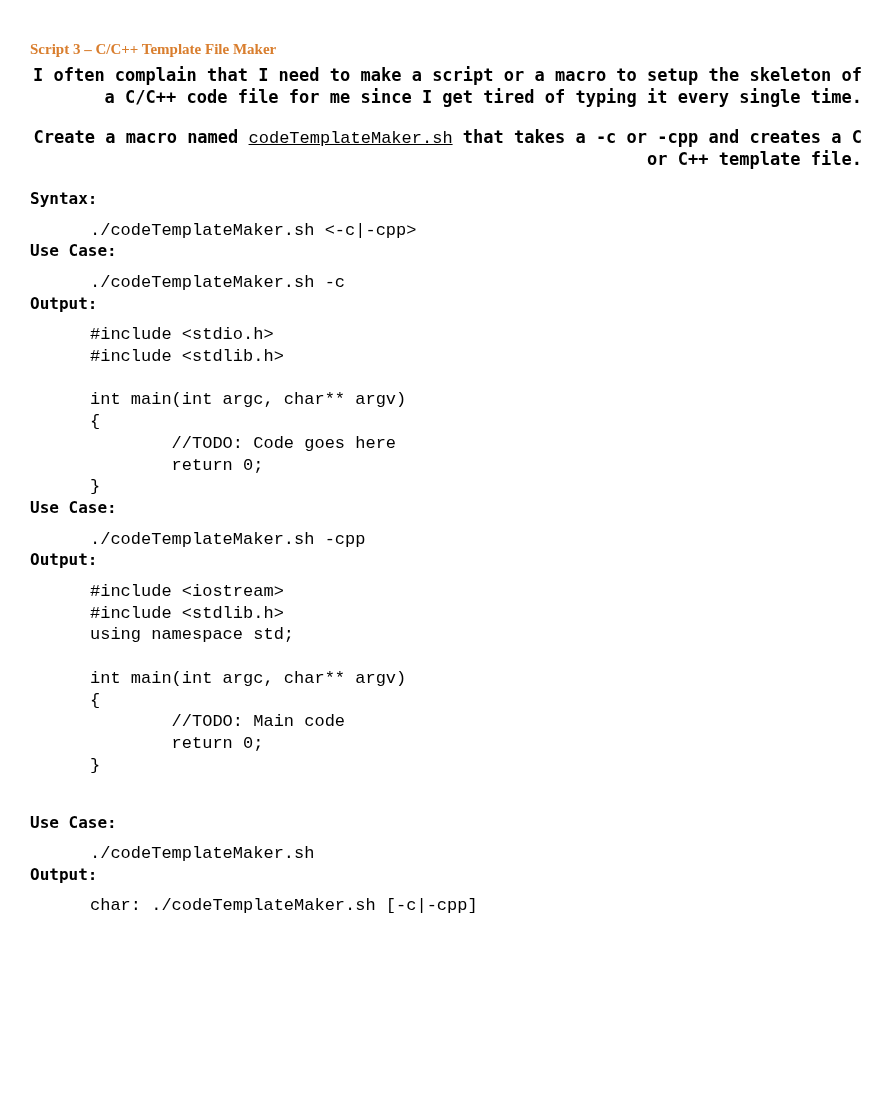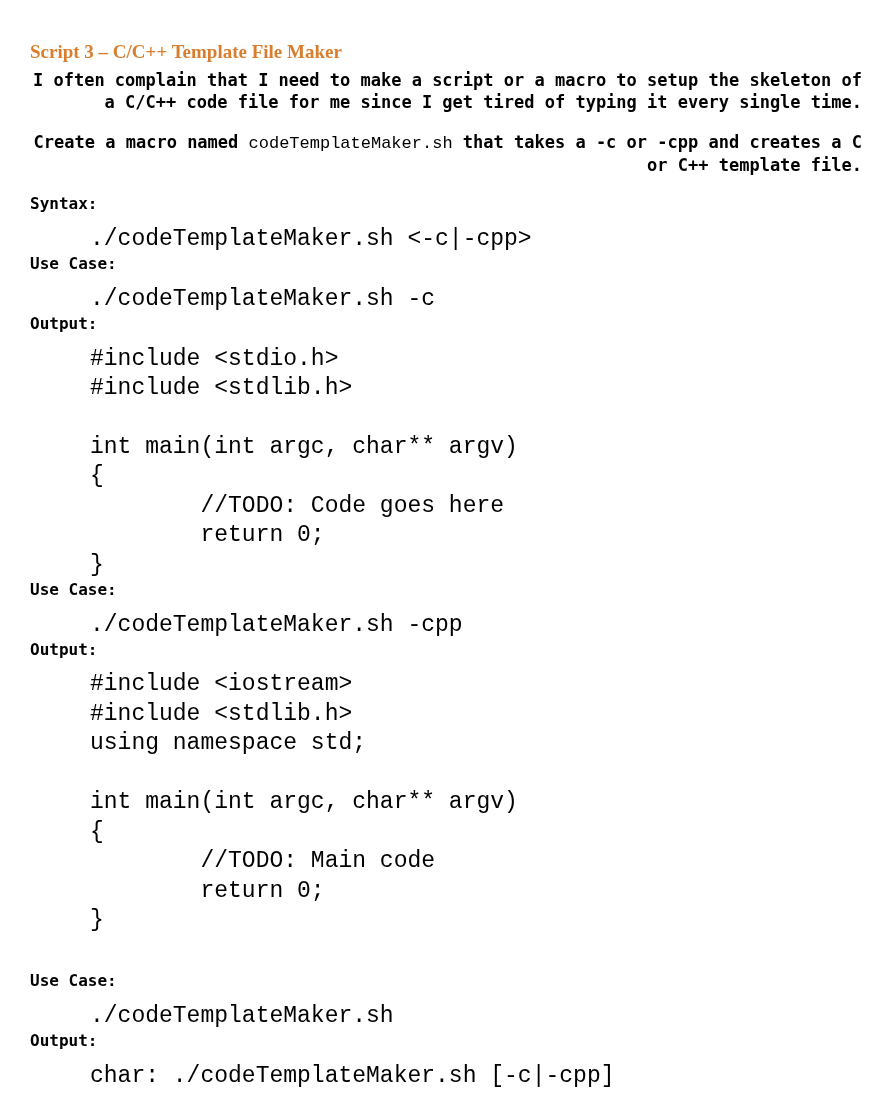--- a/index.html
+++ b/index.html
@@ -9,44 +9,45 @@
     font-family: "Segoe UI", "Helvetica Neue", Arial, sans-serif;
     font-size: 17px;
     line-height: 1.28;
     color: #000000;
     width: 892px;
     box-sizing: border-box;
   }
   .heading {
     font-family: Georgia, "Times New Roman", serif;
     font-weight: bold;
-    font-size: 19px;
+    font-size: 15px;
     margin: 0 0 6px 0;
   }
   .para {
     font-family: "DejaVu Sans Mono", "Consolas", "Courier New", monospace;
     font-weight: bold;
     font-size: 17px;
     margin: 0 0 18px 0;
     text-align: right;
   }
   .para .code-inline {
     font-family: "Courier New", Courier, monospace;
     font-weight: normal;
+    text-decoration: underline;
   }
   .label {
     font-family: "DejaVu Sans Mono", "Consolas", "Courier New", monospace;
     font-weight: bold;
     font-size: 16px;
     margin: 0;
   }
   .code {
     font-family: "Courier New", Courier, monospace;
     font-weight: normal;
-    font-size: 23px;
+    font-size: 17px;
     white-space: pre;
     margin: 0;
     padding-left: 60px;
   }
   .spacer-small { height: 10px; }
   .spacer-big { height: 36px; }
 </style>
 </head>
 <body>
 

